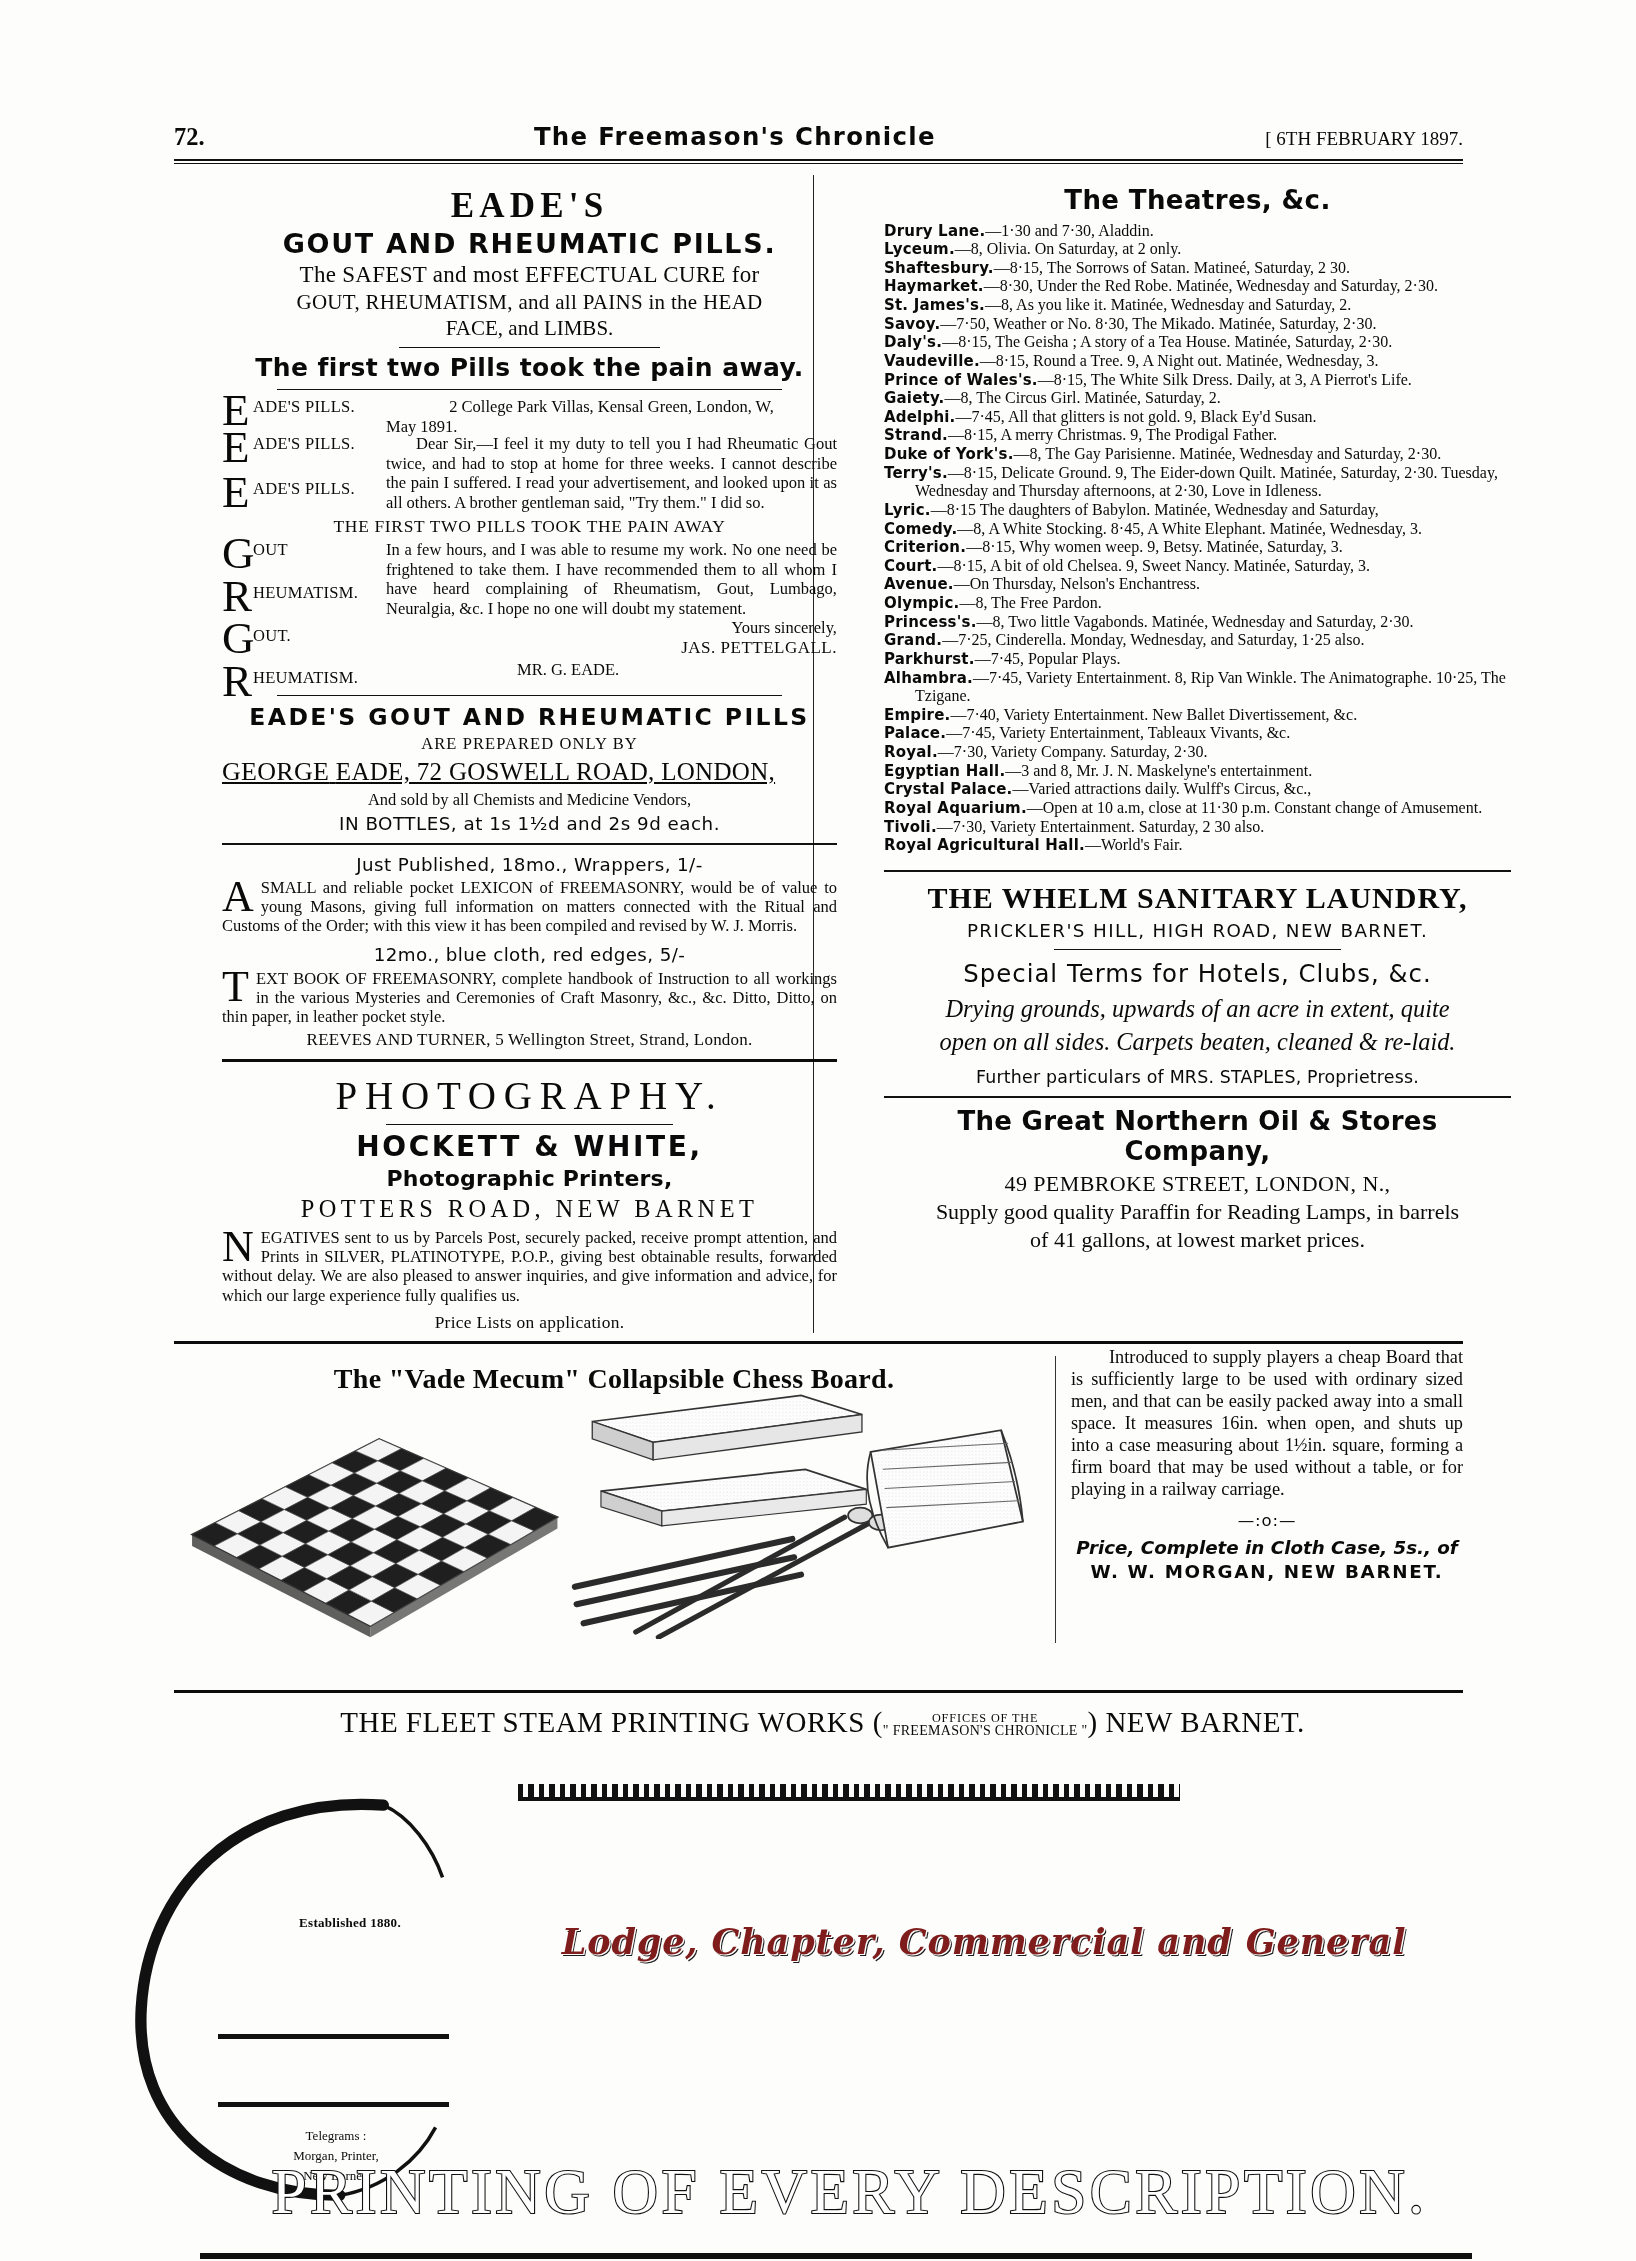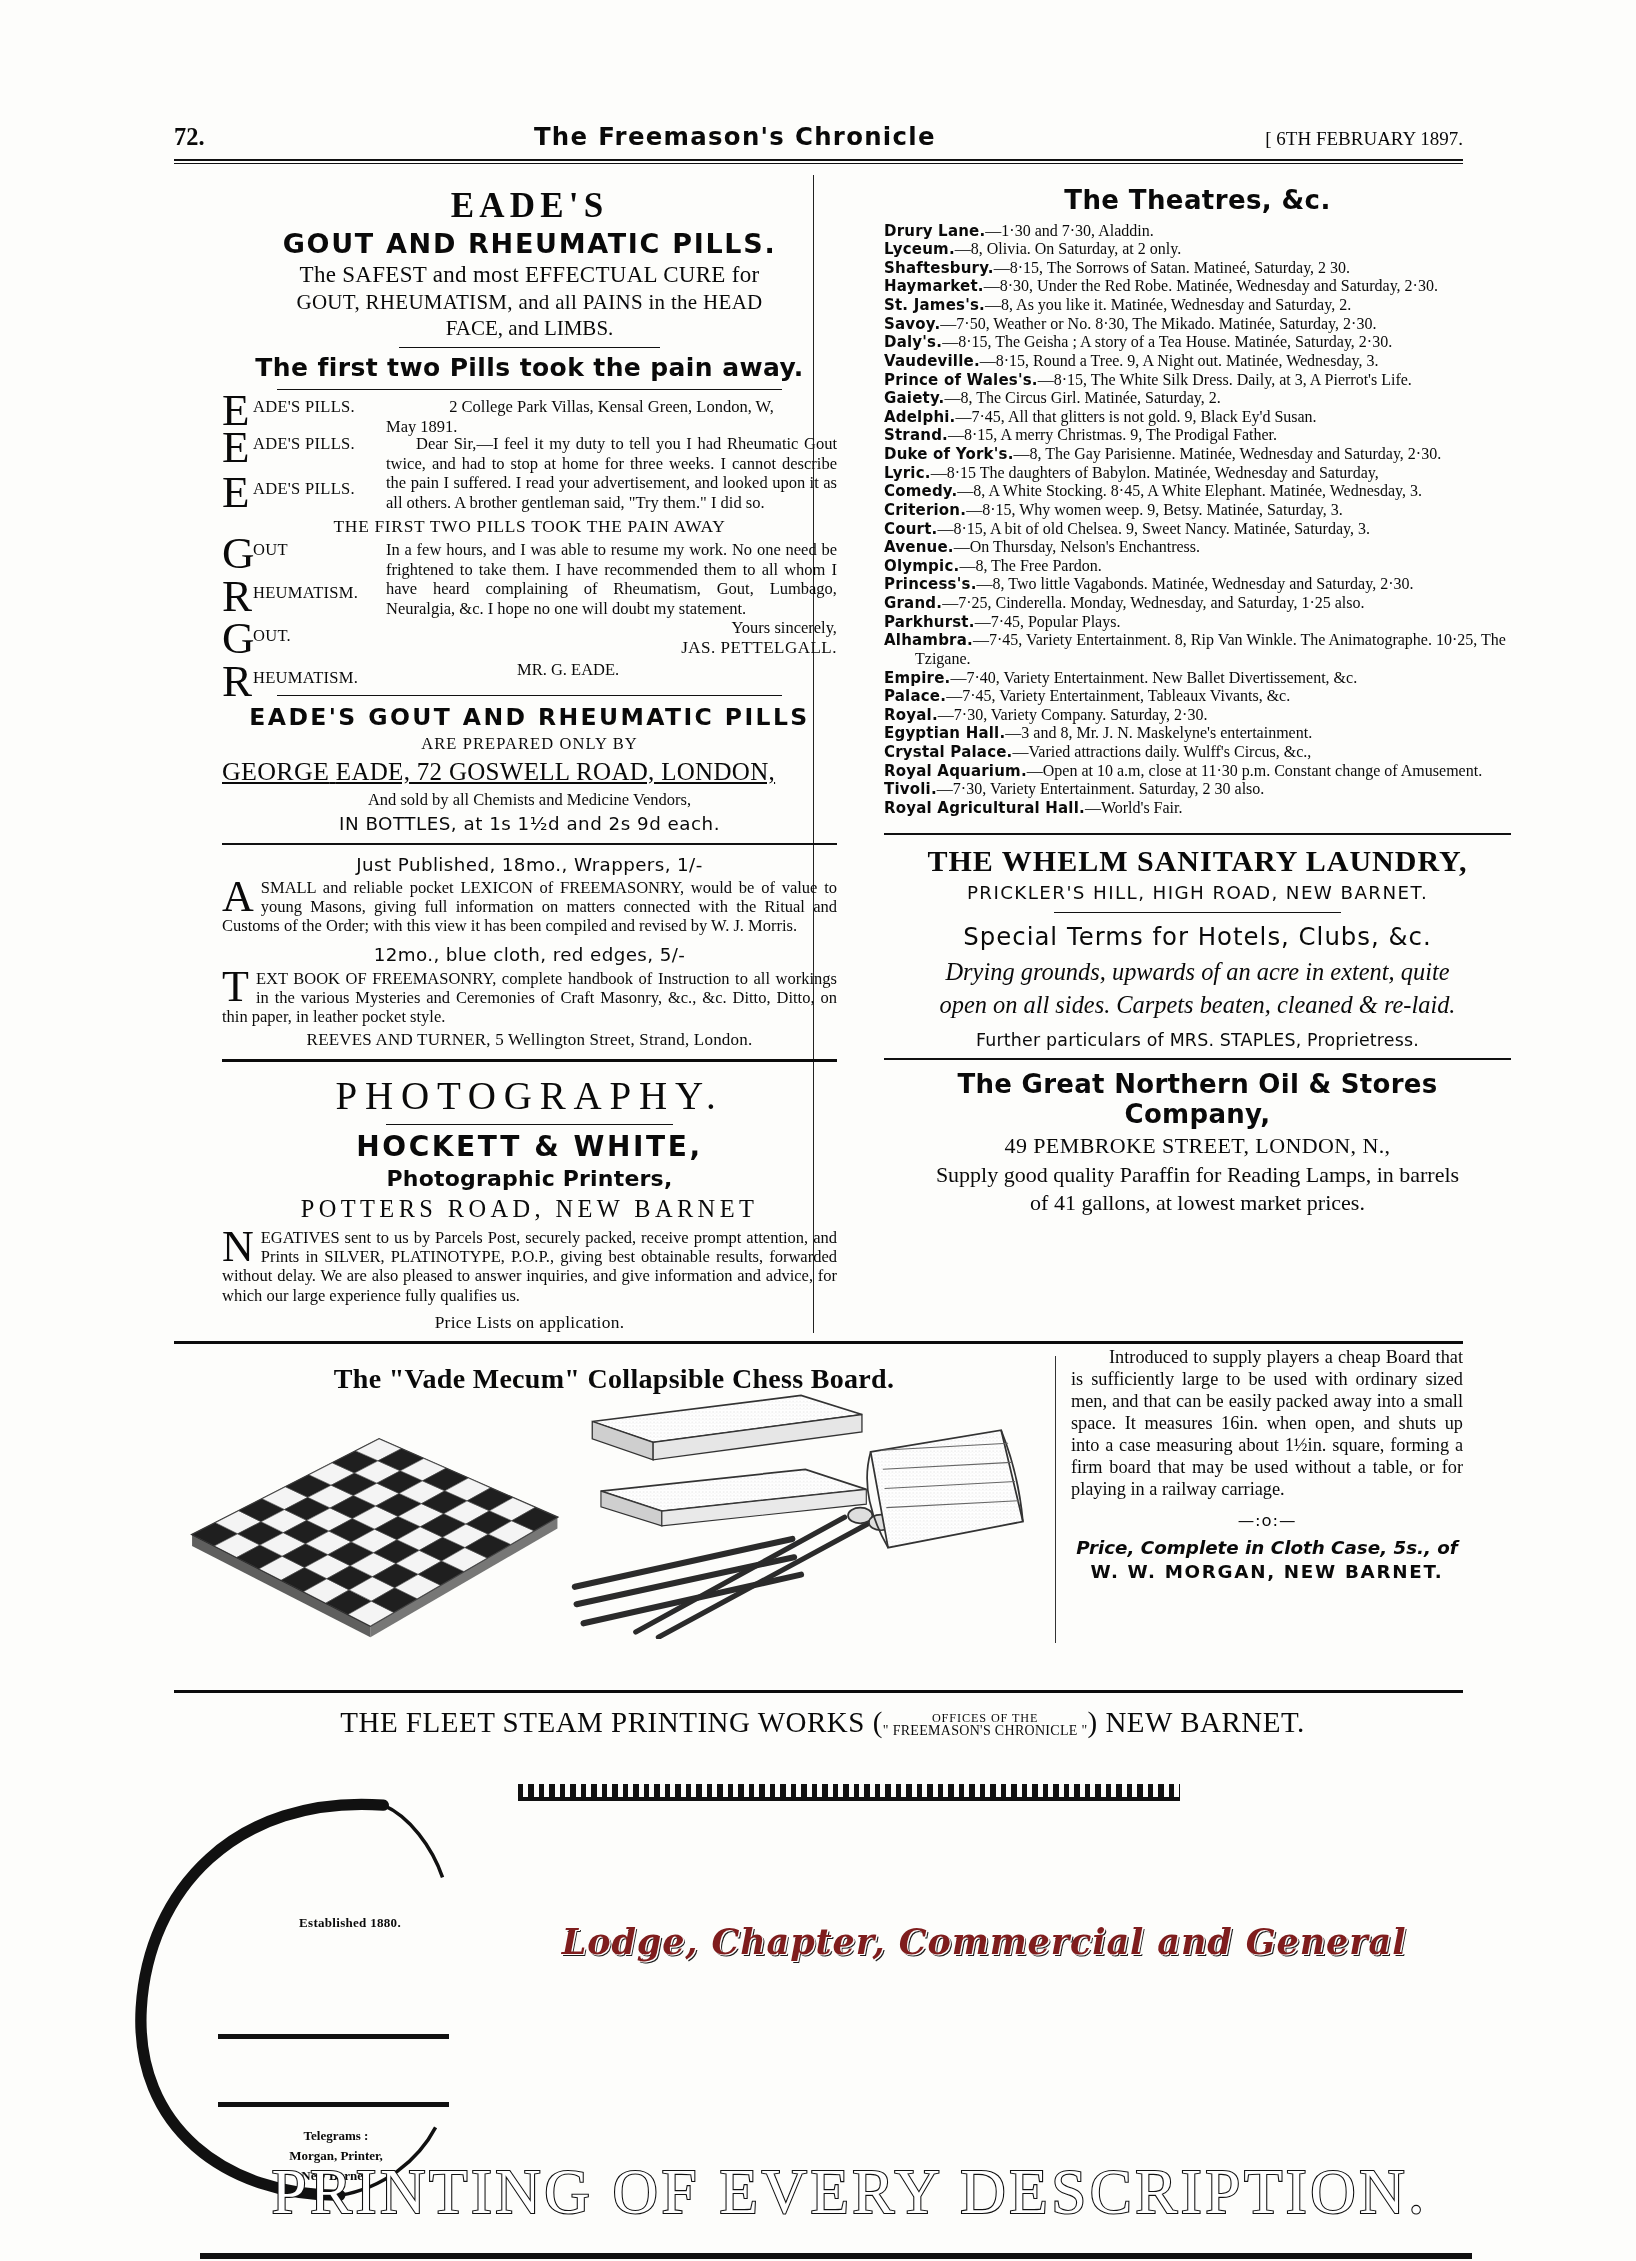--- a/index.html
+++ b/index.html
@@ -102,21 +102,21 @@
   .fleet .offices .o2{display:block;font-size:14px;letter-spacing:0.3px;}
 
   
   .printblock{position:absolute;left:122px;top:1760px;width:1359px;height:453px;}
   .sawtooth{position:absolute;left:396px;top:24.4px;width:662px;height:12.2px;
      background:repeating-linear-gradient(90deg,#111 0 5.2px,transparent 5.2px 10.5px);
      border-bottom:4.4px solid #111;}
   .estab{position:absolute;left:132px;top:155px;width:192px;text-align:center;font-family:"Liberation Serif",serif;font-weight:bold;font-size:13px;letter-spacing:0.3px;}
   .estabrule{position:absolute;left:96px;top:274px;width:231px;border-top:5.2px solid #111;}
   .telerule{position:absolute;left:96px;top:342px;width:231px;border-top:5.2px solid #111;}
-  .telegrams{position:absolute;left:105px;top:366px;width:218px;text-align:center;font-family:"Liberation Serif",serif;font-weight:bold;font-size:13px;line-height:1.55;}
+  .telegrams{position:absolute;left:105px;top:366px;width:218px;text-align:center;font-family:"Liberation Serif",serif;font-weight:normal;font-size:13px;line-height:1.55;}
   .fancy{position:absolute;left:383px;top:161px;width:958px;text-align:center;
      font-family:"DejaVu Serif",serif;font-weight:bold;font-style:italic;font-size:35px;letter-spacing:0.9px;
      color:#7f1d1d;text-shadow:1.3px 1.3px 0 #fff,2.2px 2.2px 0 #1a1a1a;}
   .bigprint{position:absolute;left:96px;top:396px;width:1263px;text-align:center;
      font-family:"Liberation Serif",serif;font-size:63px;letter-spacing:3.5px;
      color:#fff;-webkit-text-stroke:2.2px #111;paint-order:stroke fill;}
   .bigrule{position:absolute;left:78px;top:493px;width:1272px;border-top:6.1px solid #111;}
   .bigC{position:absolute;left:0px;top:26px;width:453px;height:418px;overflow:hidden;pointer-events:none;}
   .bigC svg{display:block;}
 </style>
@@ -252,20 +252,21 @@
             <div class="th-item"><b>Haymarket.</b><span>—8·30, Under the Red Robe.  Matinée, Wednesday and Saturday, 2·30.</span></div>
             <div class="th-item"><b>St. James's.</b><span>—8, As you like it.  Matinée, Wednesday and Saturday, 2.</span></div>
             <div class="th-item"><b>Savoy.</b><span>—7·50, Weather or No.  8·30, The Mikado.  Matinée, Saturday, 2·30.</span></div>
             <div class="th-item"><b>Daly's.</b><span>—8·15, The Geisha ; A story of a Tea House. Matinée, Saturday, 2·30.</span></div>
             <div class="th-item"><b>Vaudeville.</b><span>—8·15, Round a Tree.  9, A Night out.  Matinée, Wednesday, 3.</span></div>
             <div class="th-item"><b>Prince of Wales's.</b><span>—8·15, The White Silk Dress.  Daily, at 3, A Pierrot's Life.</span></div>
             <div class="th-item"><b>Gaiety.</b><span>—8, The Circus Girl.  Matinée, Saturday, 2.</span></div>
             <div class="th-item"><b>Adelphi.</b><span>—7·45, All that glitters is not gold. 9, Black Ey'd Susan.</span></div>
             <div class="th-item"><b>Strand.</b><span>—8·15, A merry Christmas.  9, The Prodigal Father.</span></div>
             <div class="th-item"><b>Duke of York's.</b><span>—8, The Gay Parisienne.  Matinée, Wednesday and Saturday, 2·30.</span></div>
+            <div class="th-item"><b>Terry's.</b><span>—8·15, Delicate Ground.  9, The Eider-down Quilt.  Matinée, Saturday, 2·30.  Tuesday, Wednesday and Thursday afternoons, at 2·30, Love in Idleness.</span></div>
             <div class="th-item"><b>Lyric.</b><span>—8·15 The daughters of Babylon.  Matinée, Wednesday and Saturday,</span></div>
             <div class="th-item"><b>Comedy.</b><span>—8, A White Stocking.  8·45, A White Elephant.  Matinée, Wednesday, 3.</span></div>
             <div class="th-item"><b>Criterion.</b><span>—8·15, Why women weep.  9, Betsy.  Matinée, Saturday, 3.</span></div>
             <div class="th-item"><b>Court.</b><span>—8·15, A bit of old Chelsea.  9, Sweet Nancy.  Matinée, Saturday, 3.</span></div>
             <div class="th-item"><b>Avenue.</b><span>—On Thursday, Nelson's Enchantress.</span></div>
             <div class="th-item"><b>Olympic.</b><span>—8, The Free Pardon.</span></div>
             <div class="th-item"><b>Princess's.</b><span>—8, Two little Vagabonds.  Matinée, Wednesday and Saturday, 2·30.</span></div>
             <div class="th-item"><b>Grand.</b><span>—7·25, Cinderella.  Monday, Wednesday, and Saturday, 1·25 also.</span></div>
             <div class="th-item"><b>Parkhurst.</b><span>—7·45, Popular Plays.</span></div>
             <div class="th-item"><b>Alhambra.</b><span>—7·45, Variety Entertainment.  8, Rip Van Winkle.  The Animatographe.  10·25, The Tzigane.</span></div>

